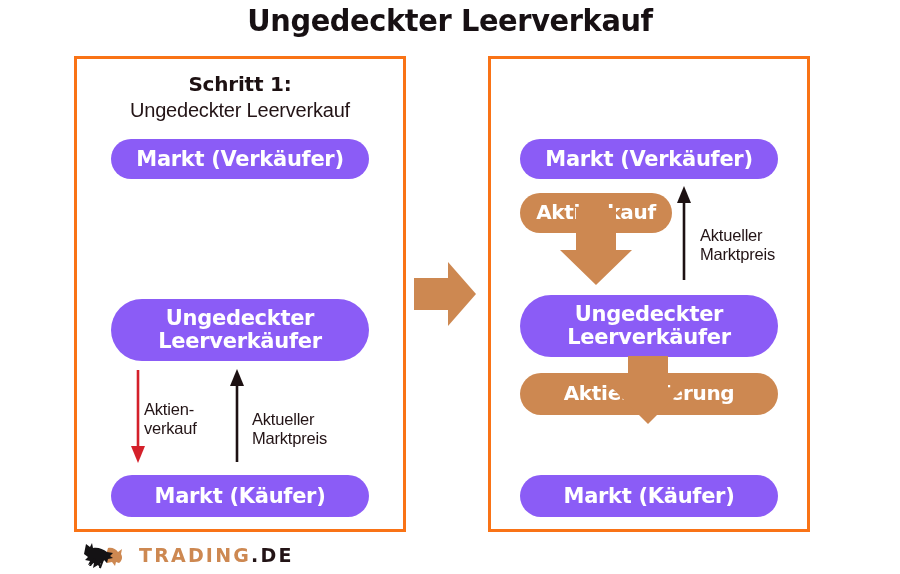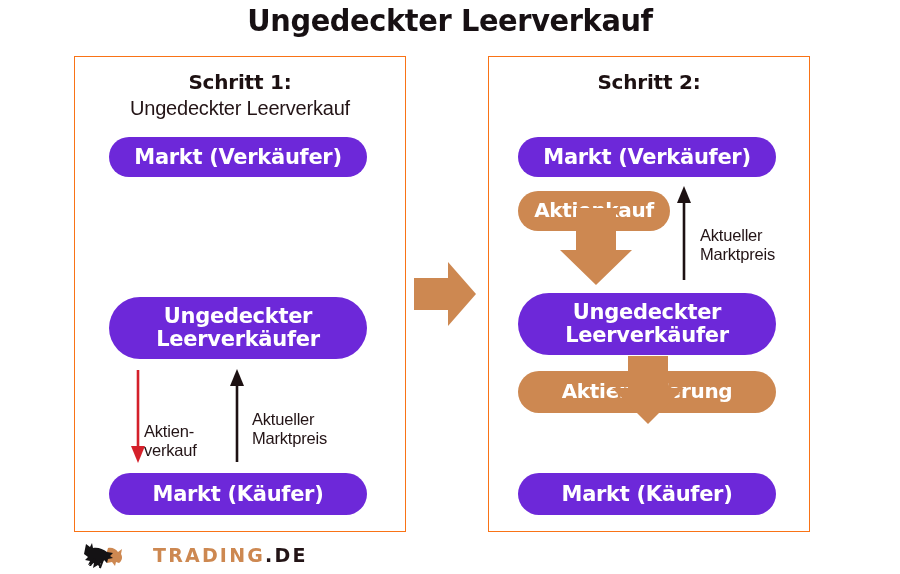--- a/index.html
+++ b/index.html
@@ -28,21 +28,21 @@
     letter-spacing: -0.4px;
     color: #171013;
     font-family: "DejaVu Sans", sans-serif;
     transform: scaleX(0.93);
   }
 
   
   .panel {
     position: absolute;
     background: #ffffff;
-    border: 1px solid #f97316;
+    border: 3px solid #f97316;
     box-sizing: border-box;
   }
   #panel-left  { left: 74px;  top: 56px; width: 332px; height: 476px; }
   #panel-right { left: 488px; top: 56px; width: 322px; height: 476px; }
 
   .panel-heading {
     position: absolute;
     left: 0;
     width: 100%;
     text-align: center;
@@ -75,21 +75,21 @@
     justify-content: center;
     text-align: center;
     border-radius: 999px;
     color: #ffffff;
     font-weight: 700;
     font-family: "DejaVu Sans", sans-serif;
     letter-spacing: -0.3px;
     line-height: 1.08;
     box-sizing: border-box;
   }
-  .pill.blue   { background: #6d28d9; }
+  .pill.blue   { background: #8b5cf6; }
   .pill.orange { background: #cd8851; }
 
   
   #pill-l-seller  { left: 34px;  top: 80px;  width: 258px; height: 40px; font-size: 21px; }
   #pill-l-short   { left: 34px;  top: 240px; width: 258px; height: 62px; font-size: 21px; }
   #pill-l-buyer   { left: 34px;  top: 416px; width: 258px; height: 42px; font-size: 21px; }
 
   
   #pill-r-seller  { left: 29px;  top: 80px;  width: 258px; height: 40px; font-size: 21px; }
   #pill-r-buy     { left: 29px;  top: 134px; width: 152px; height: 40px; font-size: 20px; }
@@ -108,32 +108,32 @@
   
   .arrow-label {
     position: absolute;
     font-size: 16.5px;
     line-height: 1.16;
     color: #231416;
     letter-spacing: -0.2px;
     white-space: pre-line;
     margin-top: 18px;
   }
-  #label-sale      { left: 144px; top: 404px; }
+  #label-sale      { left: 144px; top: 382px; }
   #label-price-l   { left: 252px; top: 392px; }
   #label-price-r   { left: 700px; top: 208px; }
 
   
   .logo {
     position: absolute;
     left: 78px;
     top: 540px;
     display: flex;
     align-items: center;
-    gap: 17px;
+    gap: 3px;
   }
   .logo-text {
     font-size: 19px;
     font-weight: 700;
     letter-spacing: 2.2px;
     font-family: "DejaVu Sans", sans-serif;
   }
   .logo-text .t-orange { color: #cd8851; }
   .logo-text .t-dark   { color: #231416; }
 </style>
@@ -153,21 +153,20 @@
 
   <div class="pill blue" id="pill-l-short" style="white-space: pre-line;">Ungedeckter
 Leerverkäufer</div>
 
   <div class="pill blue" id="pill-l-buyer">Markt (Käufer)</div>
 </div>
 
 <div class="panel" id="panel-right">
 
   <div class="panel-heading">
-    <span class="step">Schritt 2:</span>
   </div>
 
   <div class="pill blue" id="pill-r-seller">Markt (Verkäufer)</div>
 
   <div class="pill orange" id="pill-r-buy">Aktienkauf</div>
 
   <div class="pill blue" id="pill-r-short" style="white-space: pre-line;">Ungedeckter
 Leerverkäufer</div>
 
   <div class="pill orange" id="pill-r-deliver">Aktienlieferung</div>

